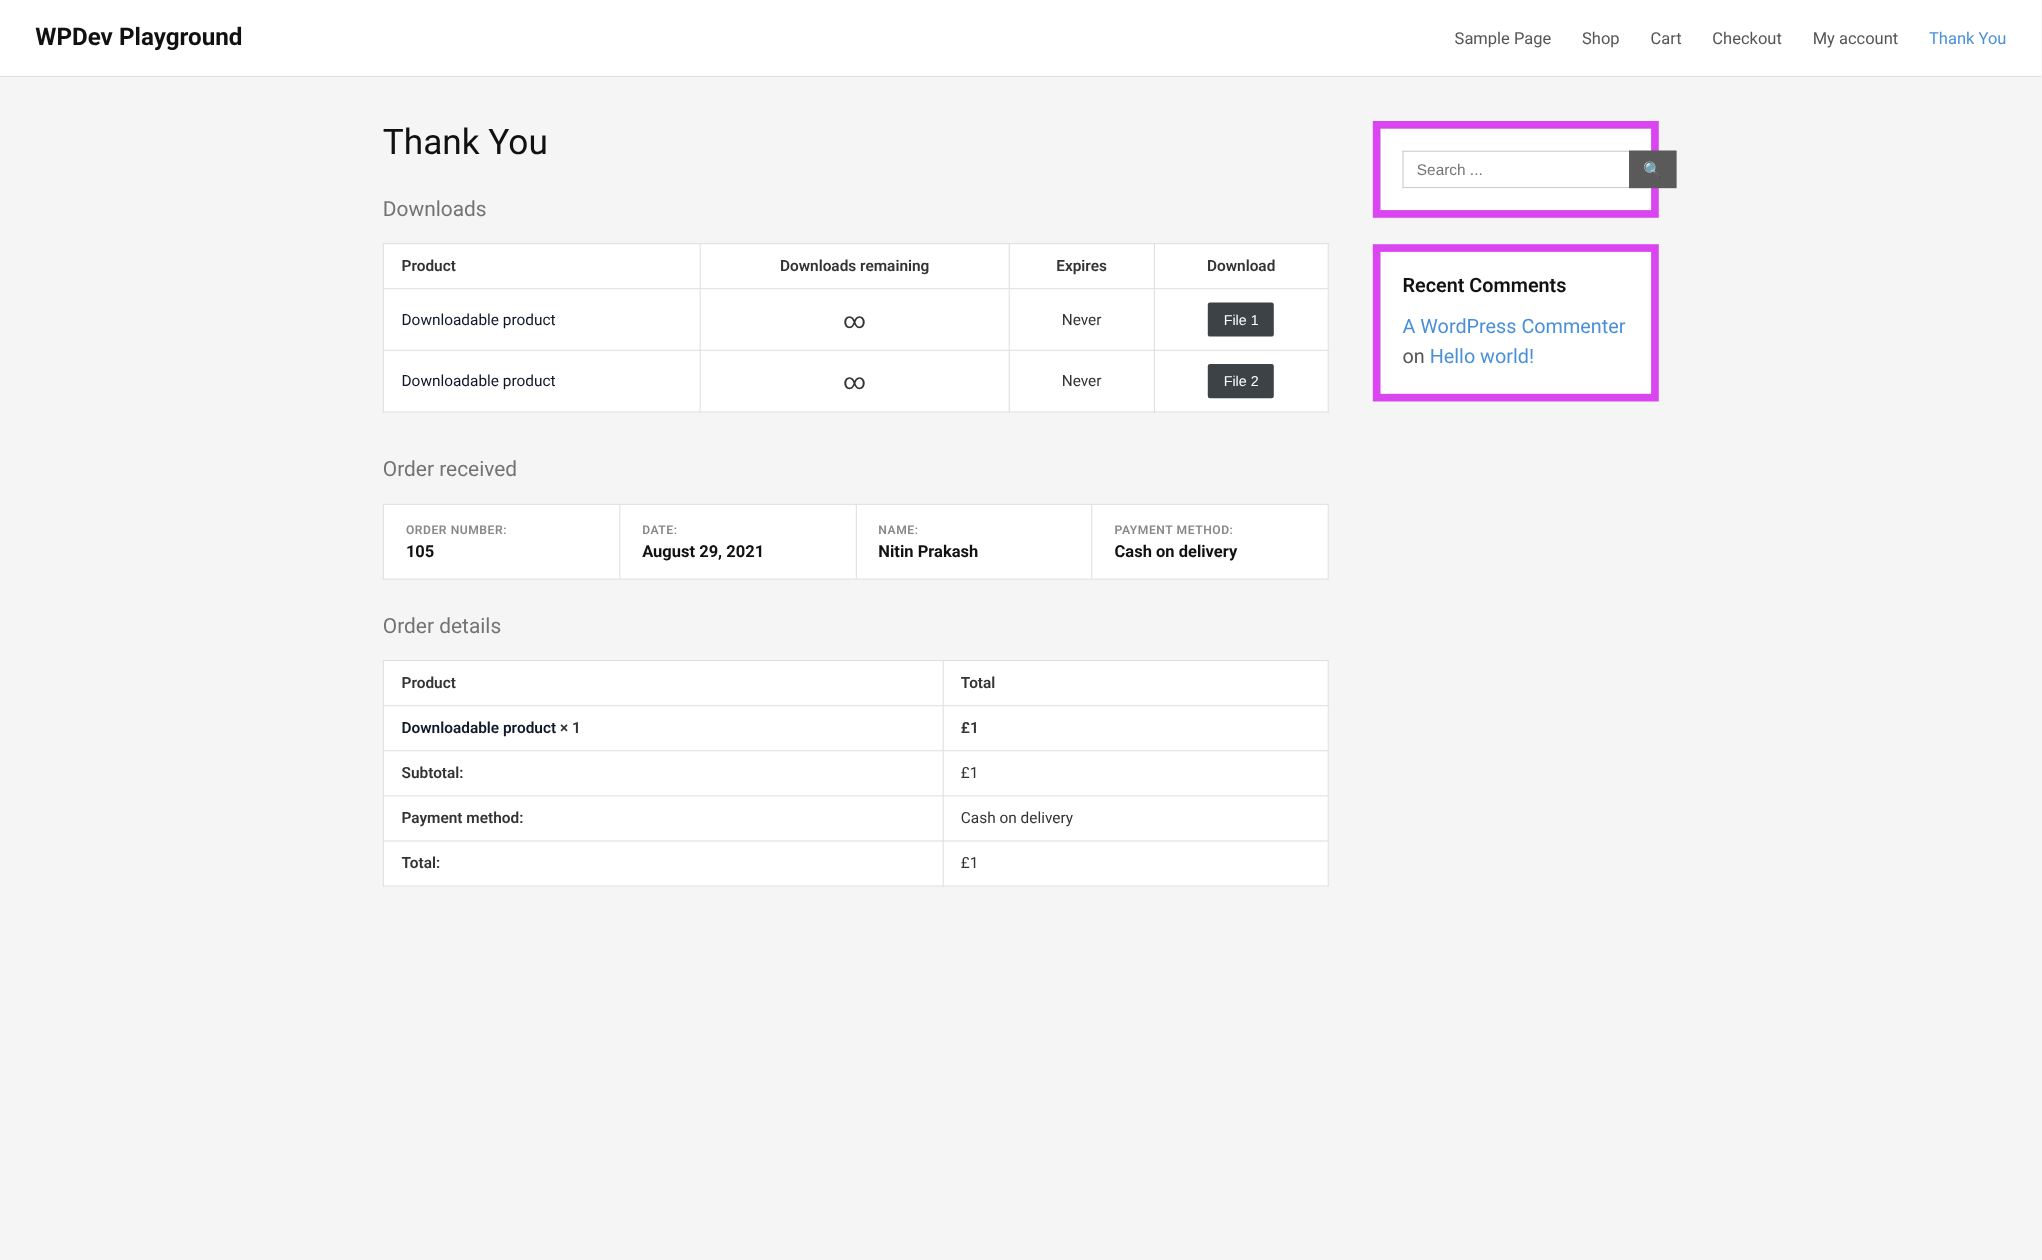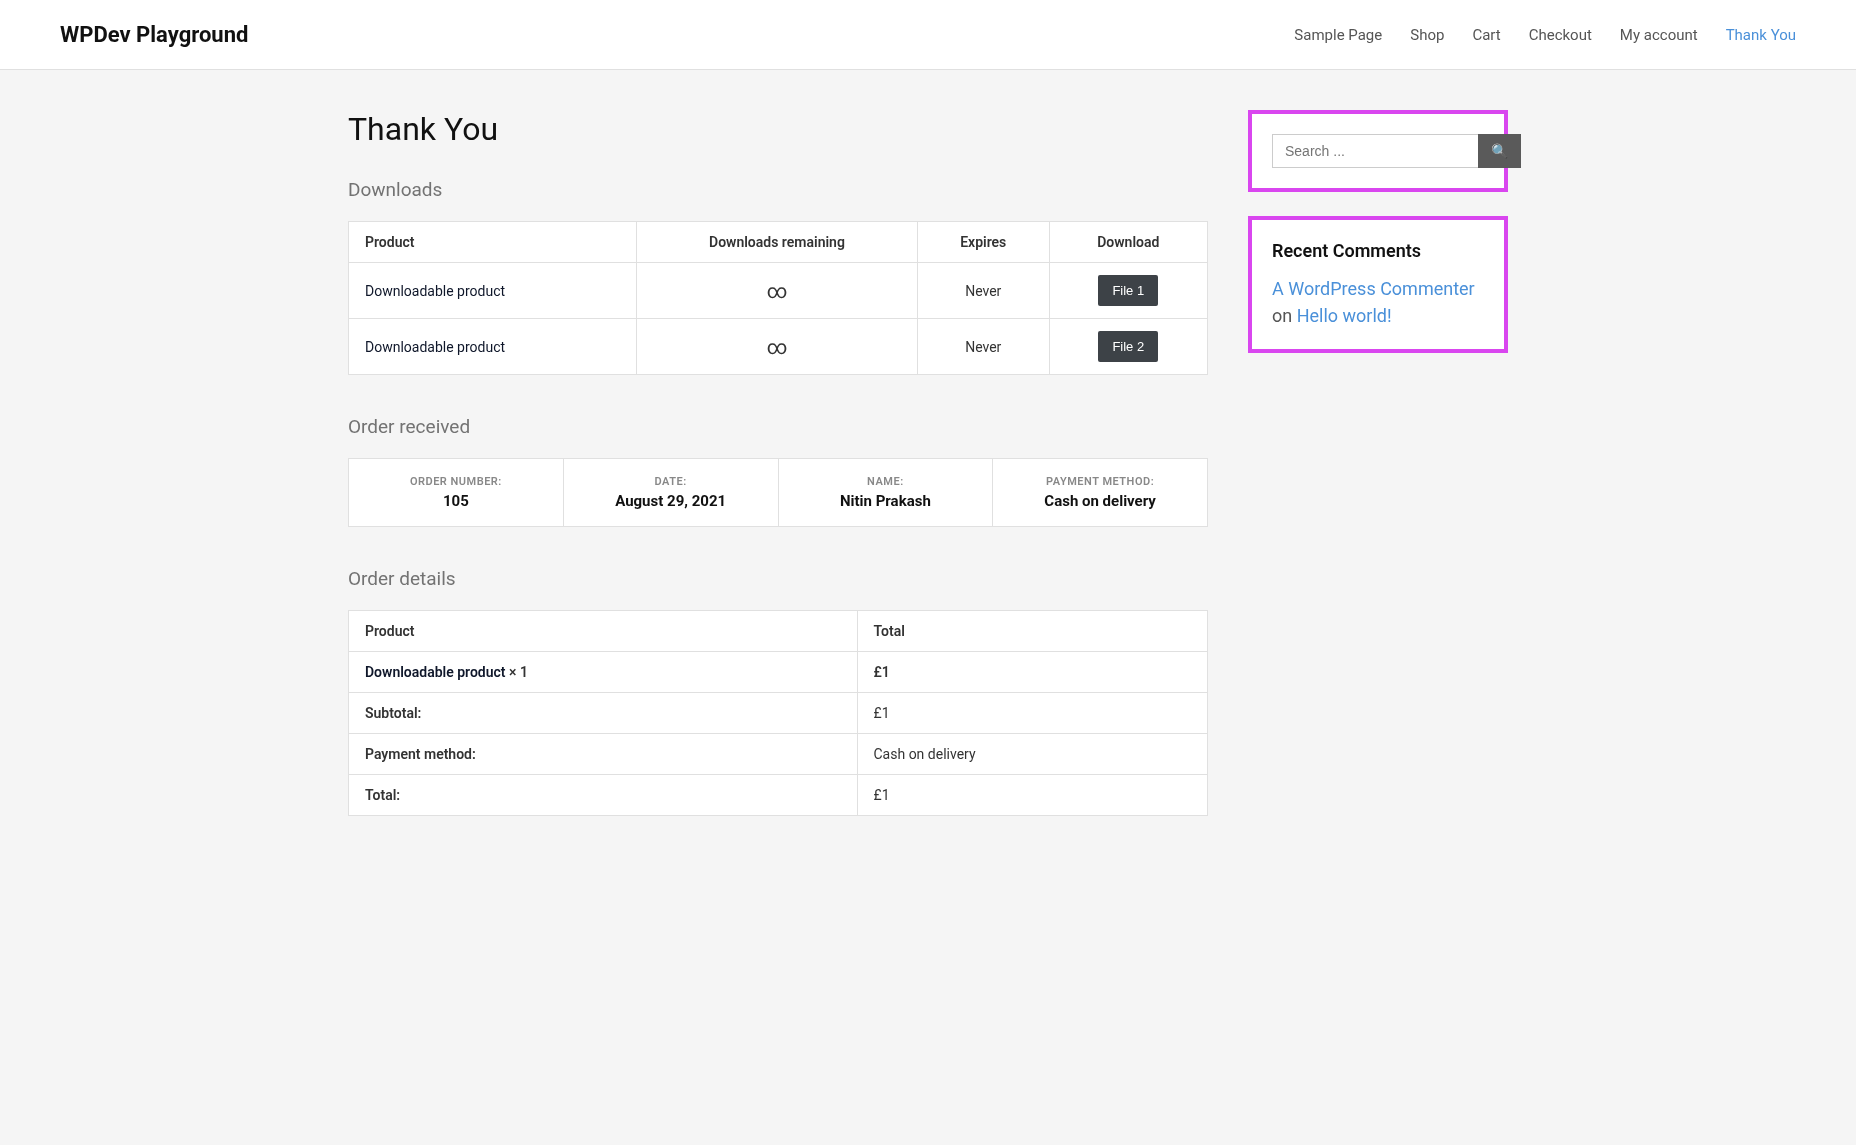--- a/index.html
+++ b/index.html
@@ -6,21 +6,21 @@
     body {
       font-family: -apple-system, BlinkMacSystemFont, "Segoe UI", Roboto, sans-serif;
       background: #f5f5f5;
       color: #333;
       font-size: 15px;
     }
     
     .site-header {
       background: #fff;
       border-bottom: 1px solid #e0e0e0;
-      padding: 0 60px;
+      padding: 0 32px;
       height: 70px;
       display: flex;
       align-items: center;
       justify-content: space-between;
     }
     .site-title {
       font-size: 22px;
       font-weight: 700;
       color: #111;
     }
@@ -117,22 +117,21 @@
     }
     
     .order-received {
       margin-bottom: 30px;
     }
     .order-meta {
       display: flex;
       gap: 0;
       border: 1px solid #e0e0e0;
       background: #fff;
-      margin-bottom: 40px;
-      text-align: center;
+      margin-bottom: 30px;
     }
     .order-meta-item {
       flex: 1;
       padding: 16px 20px;
       border-right: 1px solid #e0e0e0;
     }
     .order-meta-item:last-child { border-right: none; }
     .order-meta-label {
       font-size: 11px;
       text-transform: uppercase;
@@ -168,21 +167,21 @@
     .order-details-table td:first-child {
       font-weight: 600;
     }
     .order-details-table td.total-val,
     .order-details-table th.total-col {
       font-weight: 600;
     }
     
     .sidebar-widget {
       background: #fff;
-      border: 4px solid #d946ef;
+      border: 7px solid #d946ef;
       padding: 20px;
       margin-bottom: 24px;
     }
     .search-form {
       display: flex;
       gap: 0;
     }
     .search-input {
       flex: 1;
       border: 1px solid #ccc;

